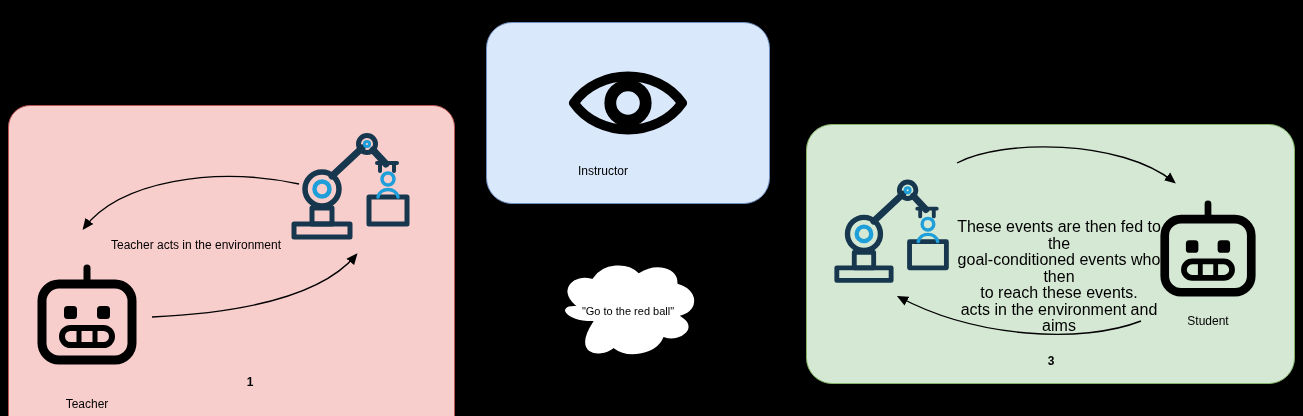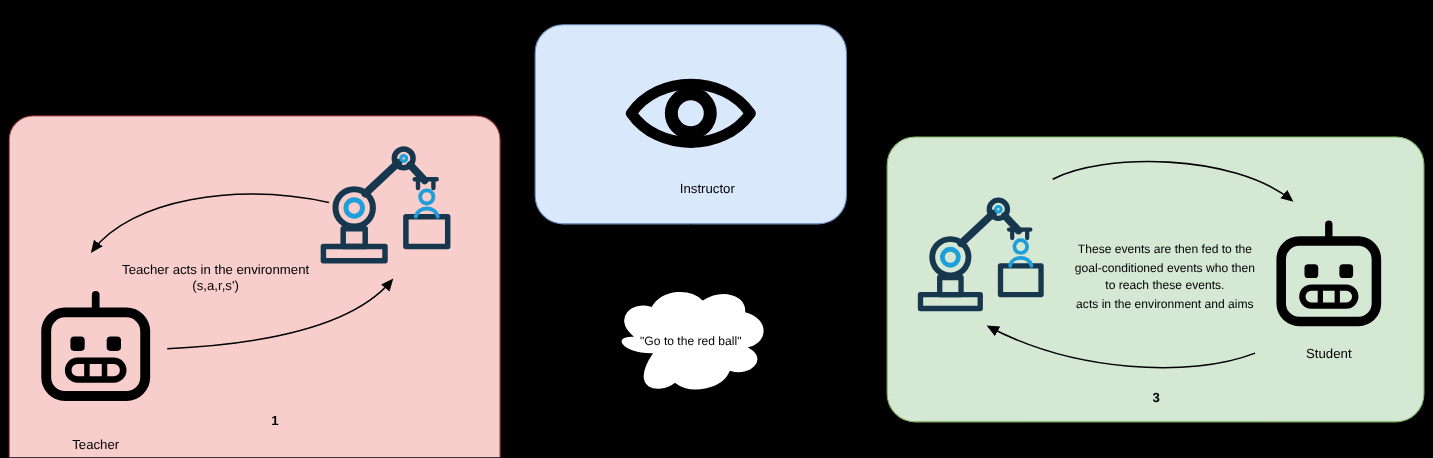--- a/index.html
+++ b/index.html
@@ -19,25 +19,25 @@
 
   
   .caption        { left: 82px;  top: 132px; width: 210px; }
   .teacher-robot  { left: 26px;  top: 156px; width: 104px; height: 104px; }
   .teacher-label  { left: 26px;  top: 267px; width: 104px; margin-top: 24px; }
   .step--teacher  { left: 186px; top: 269px; width: 110px; }
   .arm--teacher   { left: 278px; top: 21px;  width: 134px; height: 116px; }
 
   
   .eye             { left: 80px; top: 34px;  width: 122px; height: 92px; }
-  .instructor-label{ left: 0;    top: 141px; width: 232px; margin-left: 40px; }
+  .instructor-label{ left: 0;    top: 141px; width: 232px; }
 
   
   .arm--student  { left: 24px;  top: 46px;  width: 128px; height: 118px; }
-  .desc          { left: 144px; top: 94px;  width: 216px; font-size: 11px; line-height: 16.5px; }
+  .desc          { left: 144px; top: 94px;  width: 216px; font-size: 16px; line-height: 16.5px; }
   .student-robot { left: 351px; top: 72px;  width: 100px; height: 102px; }
   .student-label { left: 351px; top: 189px; width: 100px; }
   .step--student { left: 189px; top: 229px; width: 110px; }
 
   
   .cloud { position: absolute; left: 556px; top: 256px; width: 144px; height: 110px; }
   .cloud svg { position: absolute; left: 0; top: 0; width: 100%; height: 100%; }
   .cloud-text { position: absolute; left: 10px; right: 10px; top: 0; bottom: 0;
                 display: flex; align-items: center; justify-content: center;
                 font-size: 11px; color: #000; text-align: center; }
@@ -67,21 +67,20 @@
           <circle cx="34" cy="62" r="7.5" stroke-width="4.5"></circle>
           <circle cx="79" cy="17" r="2.6" stroke-width="3"></circle>
           <circle cx="100" cy="52" r="6" stroke-width="3.5"></circle>
           <path d="M 90 70 C 92 60 108 60 110 70" stroke-width="3.5"></path>
         </g>
       </svg>
     </div>
 
     <div class="txt caption">
       <div>Teacher acts in the environment</div>
-      <div>(s,a,r,s')</div>
     </div>
 
     <div class="abs icon teacher-robot">
       <svg viewBox="0 0 104 104" fill="none" stroke="#000" stroke-linecap="round">
         <line x1="52" y1="6" x2="52" y2="22" stroke-width="7"></line>
         <rect x="7" y="22" width="90" height="76" rx="17" stroke-width="9"></rect>
         <rect x="29" y="44" width="13" height="13" rx="3.5" fill="#000" stroke="none"></rect>
         <rect x="62" y="44" width="13" height="13" rx="3.5" fill="#000" stroke="none"></rect>
         <rect x="27" y="66" width="50" height="17" rx="8.5" stroke-width="6"></rect>
         <line x1="44" y1="68" x2="44" y2="81" stroke-width="5"></line>

